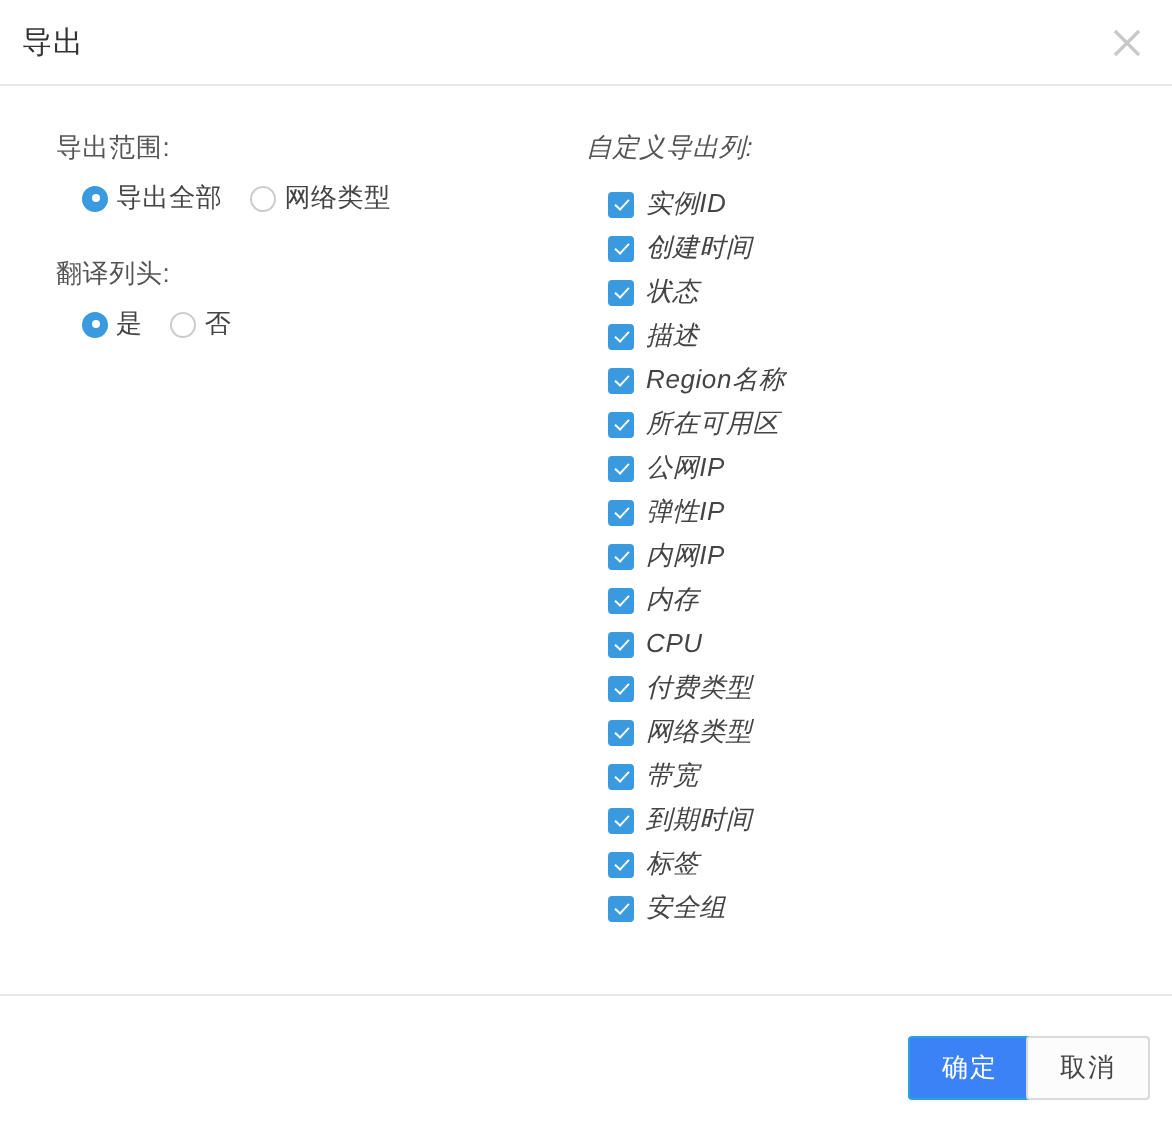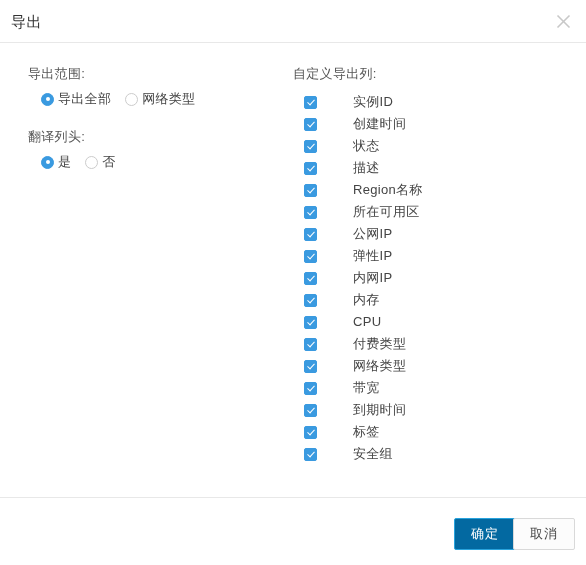--- a/index.html
+++ b/index.html
@@ -122,31 +122,31 @@
     line-height: 16px;
     letter-spacing: 0.3px;
   }
 
   
   .right-col {
     position: absolute;
     left: 293px;
     top: 22px;
     width: 250px;
+    font-style: italic;
   }
   .checkbox-list {
     padding-left: 11px;
     margin-top: 2px;
   }
   .checkbox-row {
     display: flex;
     align-items: center;
     height: 22px;
     cursor: pointer;
-    gap: 30px;
   }
   .cb-mark {
     width: 13px;
     height: 13px;
     border-radius: 2px;
     border: 1px solid #3a9ae0;
     background: #3a9ae0;
     box-sizing: border-box;
     margin-right: 6px;
     position: relative;
@@ -193,21 +193,21 @@
     border-radius: 2px;
     cursor: pointer;
     box-sizing: border-box;
     display: flex;
     align-items: center;
     justify-content: center;
     border: 1px solid transparent;
   }
   .btn-primary {
     right: 70px;
-    background: #0369a1;
+    background: #3b82f6;
     color: #ffffff;
     border-color: #28a3dd;
     text-align: right;
   }
   .btn-default {
     right: 11px;
     background: #fcfcfc;
     color: #444444;
     border-color: #d9d9d9;
   }

